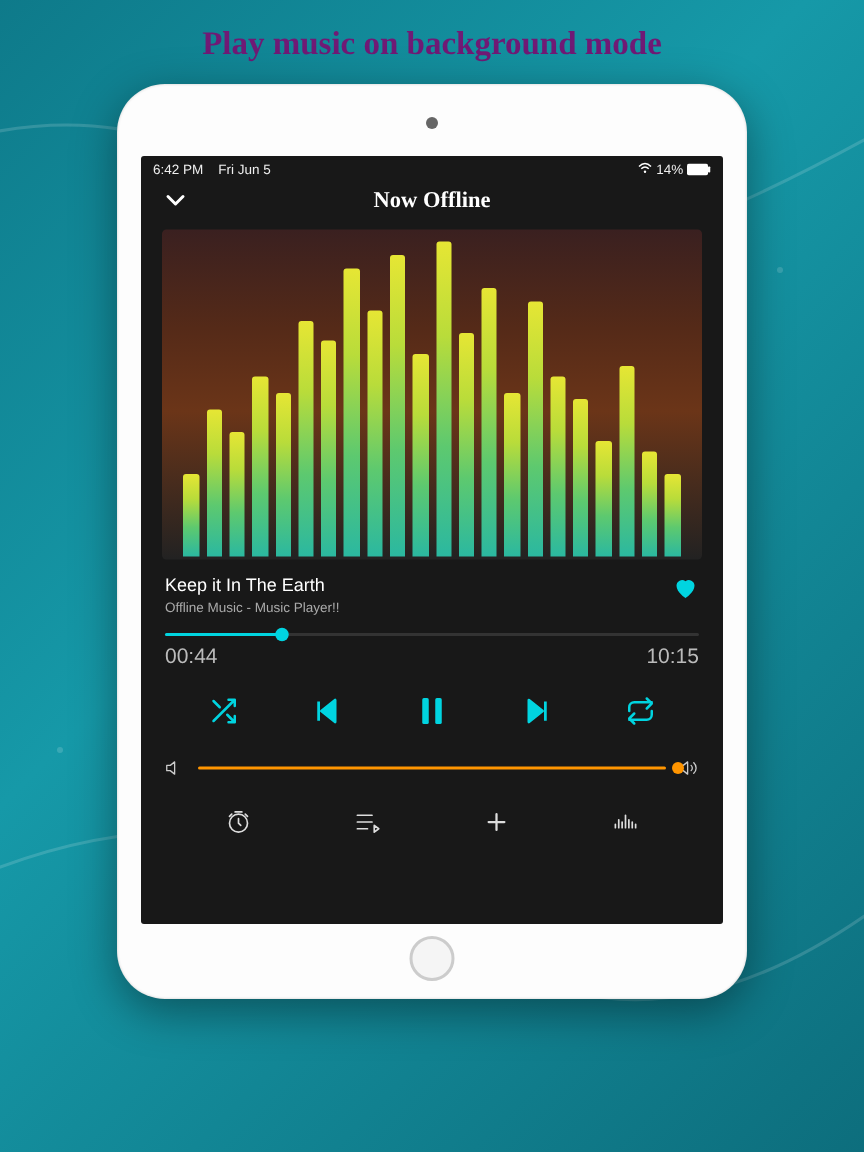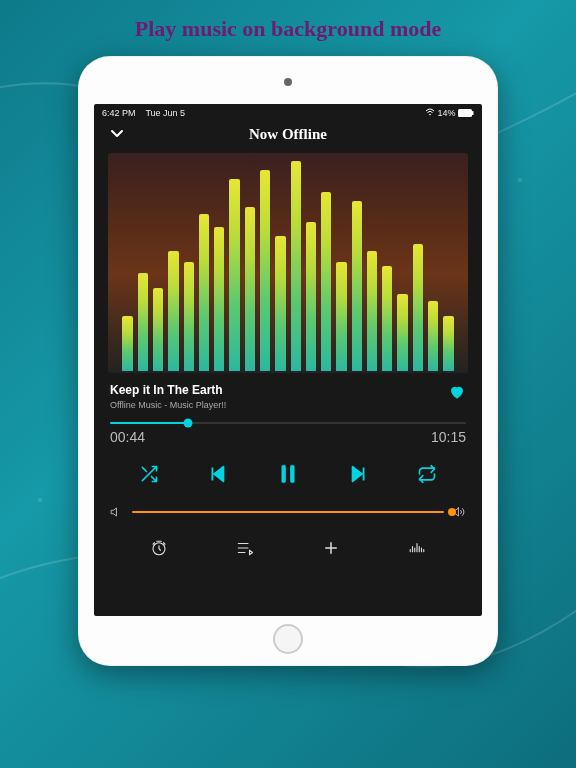--- a/index.html
+++ b/index.html
@@ -54,21 +54,21 @@
 }
 .eq-bars { display: flex; gap: 5px; align-items: flex-end; height: 100%; width: 92%; padding-bottom: 2px;}
 .eq-bars div {
   flex: 1; border-radius: 2px 2px 0 0;
   background: linear-gradient(180deg, #e6e634 0%, #b9dc3a 30%, #5dc96f 65%, #2bb8a0 100%);
 }
 .track-row {
   display: flex; justify-content: space-between; align-items: flex-start;
   padding: 10px 16px 4px;
 }
-.track-title { font-size: 12px; font-weight: 700; }
+.track-title { font-size: 12px; font-weight: 400; }
 .track-artist { font-size: 9px; color: #aaa; margin-top: 3px; }
 .heart { color: #00d4e0; }
 .progress {
   padding: 8px 16px 2px;
 }
 .progress-bar {
   height: 2px; background: #333; position: relative; border-radius: 1px;
 }
 .progress-fill { position: absolute; left: 0; top: 0; bottom: 0; background: #00d4e0; border-radius: 1px; }
 .progress-thumb {
@@ -111,21 +111,21 @@
 
 <div class="tablet">
   <div class="camera"></div>
 
   <div class="screen">
 
     <div class="status-bar">
       <div>
         <span>6:42 PM</span>
         &nbsp;&nbsp;
-        <span>Tue Jun 5</span>
+        <span>Fri Jun 5</span>
       </div>
       <div>
         <span>
           <svg width="10" height="8" style="display:inline" viewBox="0 0 10 8">
               <path d="M5 7 L5 7 M1 3 Q5 -1 9 3 M2.5 4.5 Q5 2 7.5 4.5" stroke="#fff" fill="none" stroke-width="1"></path>
               <circle cx="5" cy="6.5" r="0.8" fill="#fff"></circle>
             </svg>
         </span>
         <span>14%</span>
         <span>

